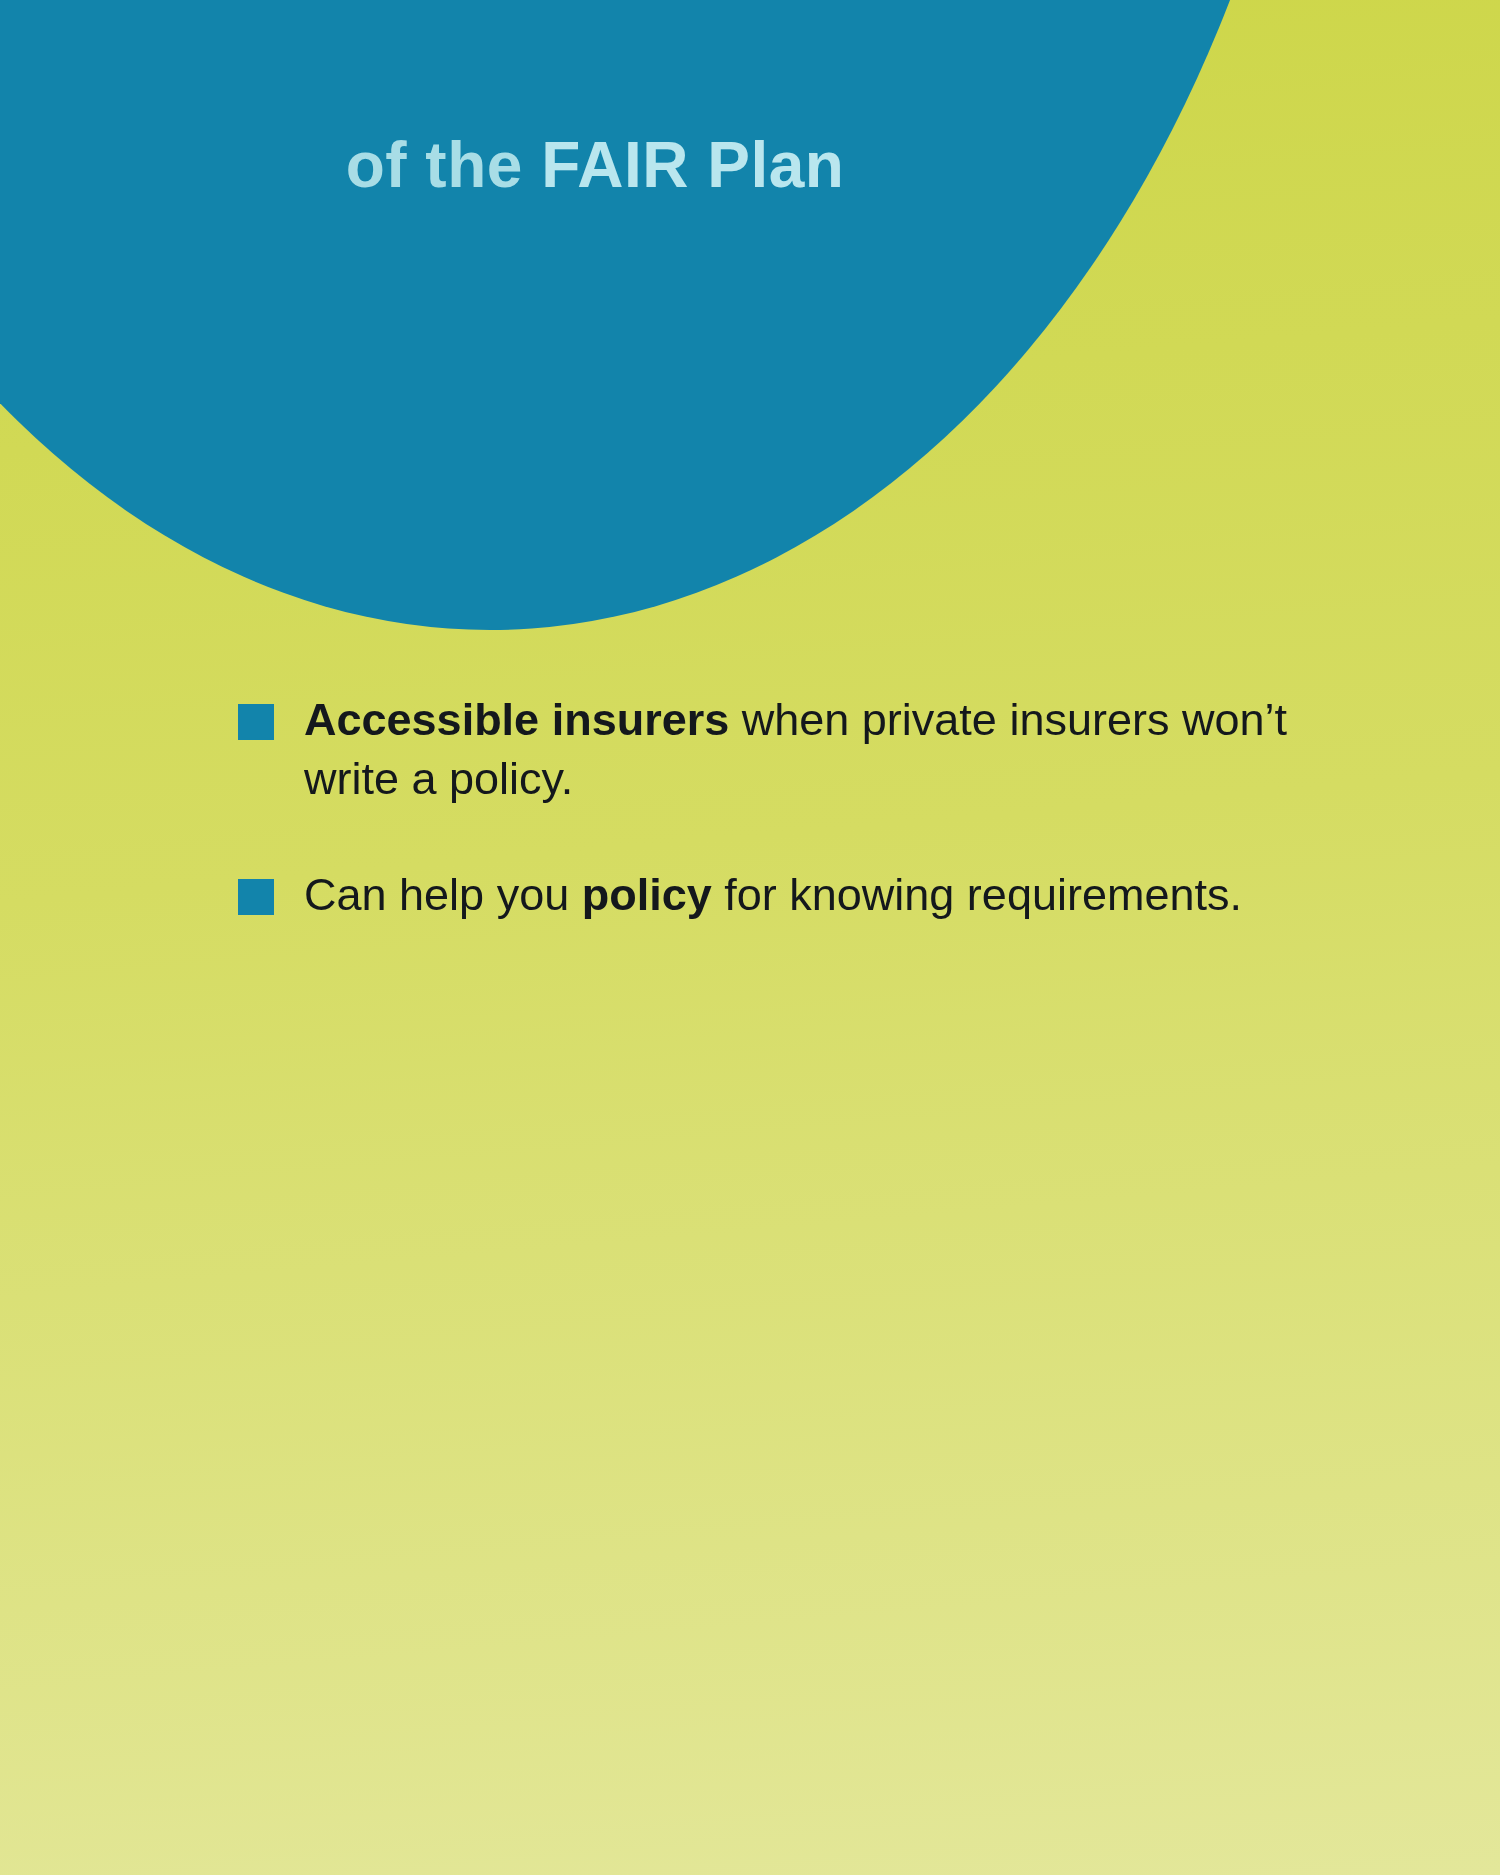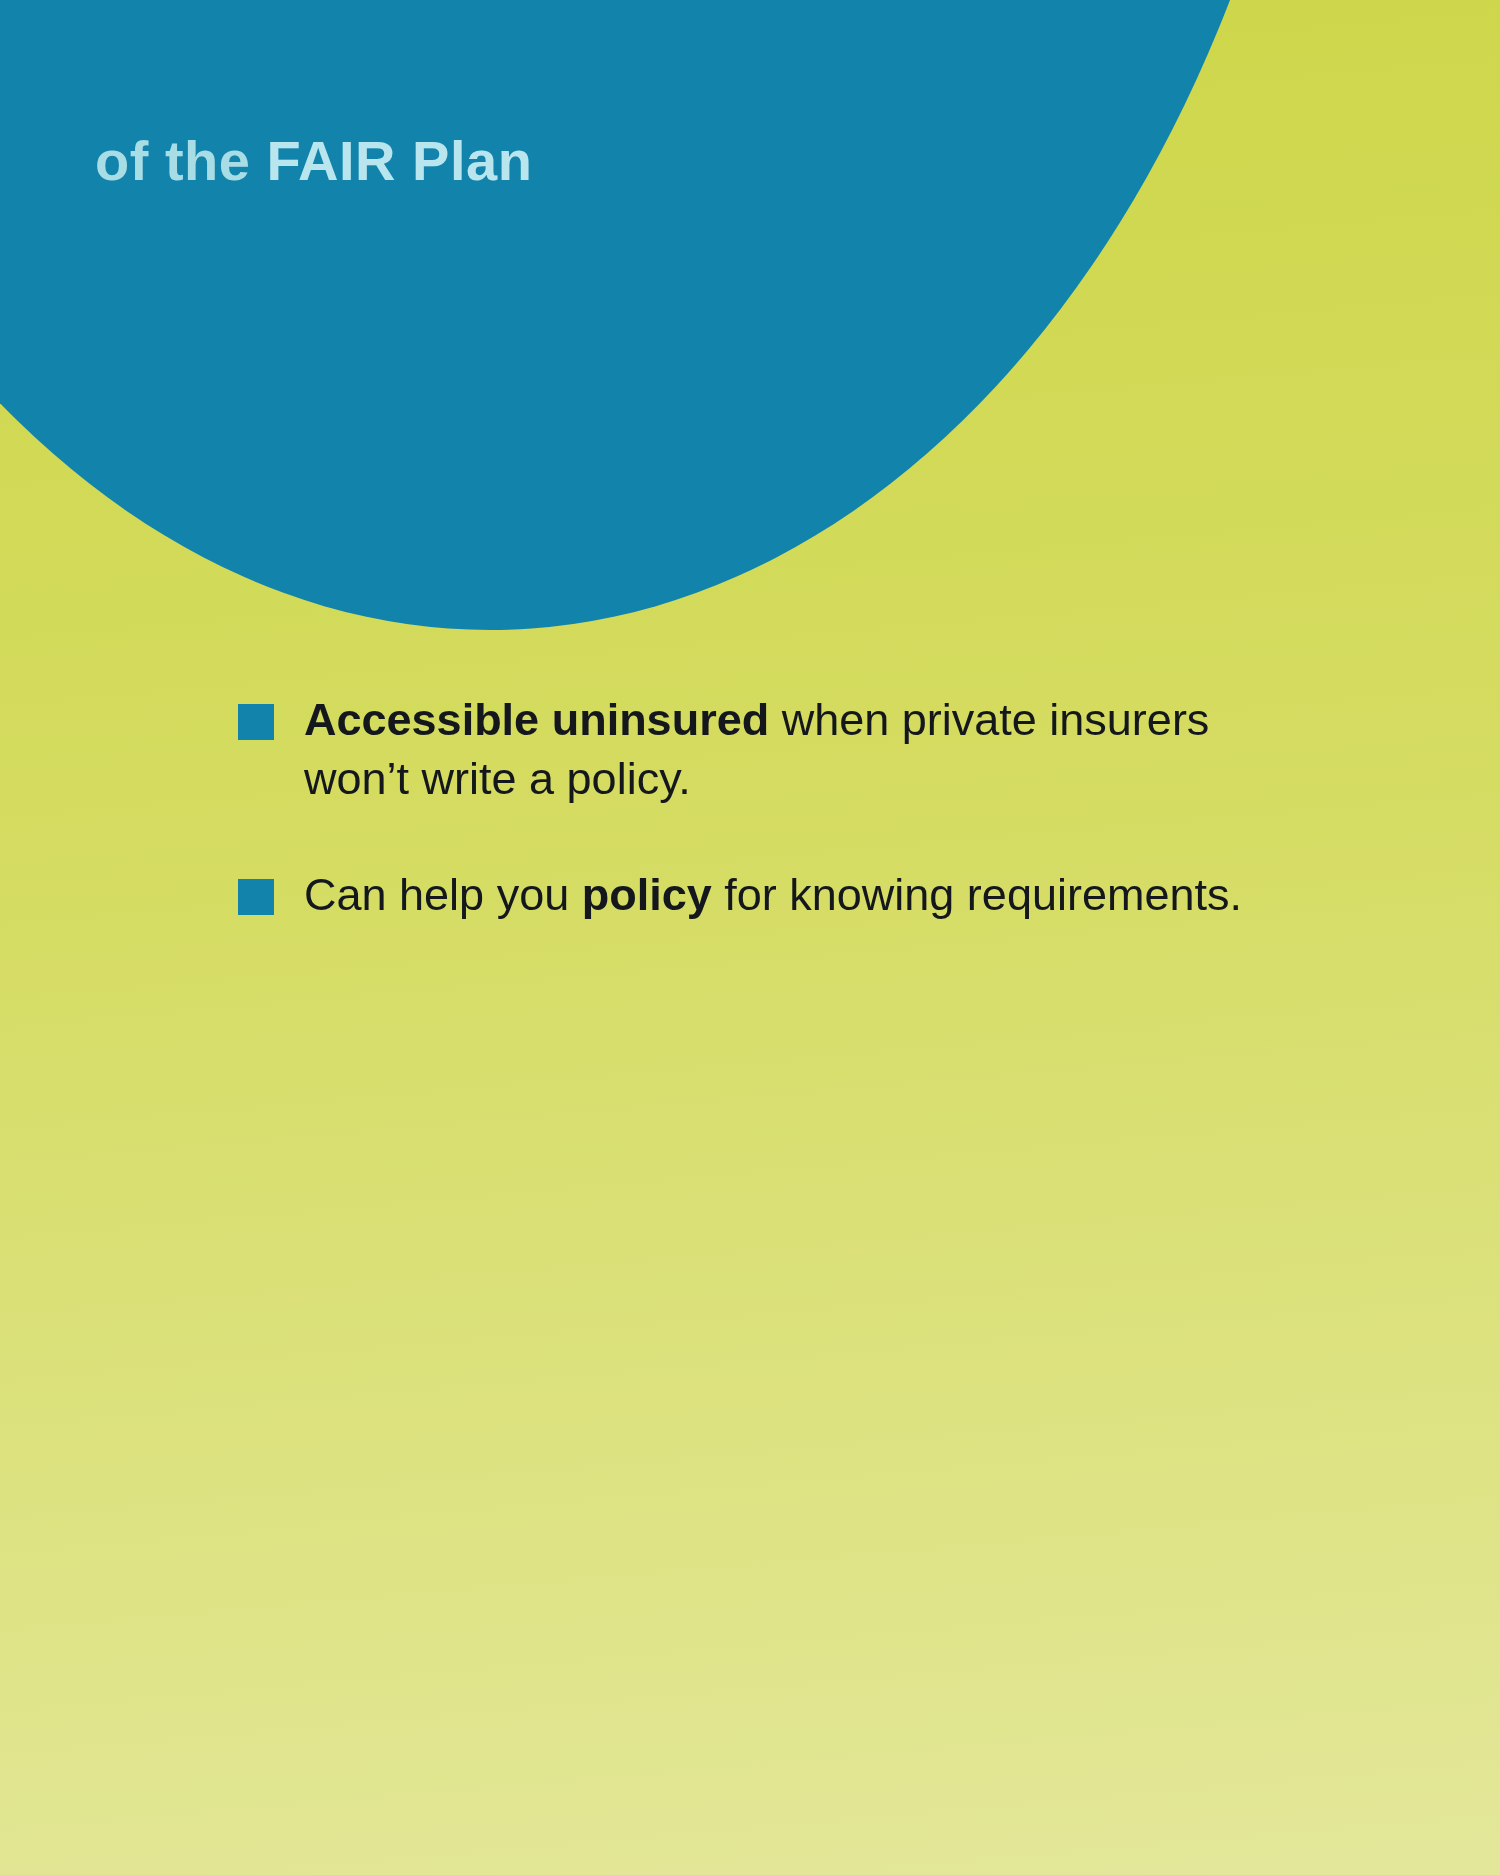--- a/index.html
+++ b/index.html
@@ -42,26 +42,27 @@
   .title-line1 {
     font-size: 85px;
     font-weight: bold;
     color: #ffffff;
     letter-spacing: 0.5px;
     line-height: 1.08;
     margin: 0;
   }
 
   .title-line2 {
-    font-size: 56px;
+    font-size: 64px;
     font-weight: bold;
     color: #a8dde6;
     letter-spacing: 0.5px;
     line-height: 1.12;
     margin: 0;
+    text-align: center;
   }
 
   .title-line2 .highlight {
     color: #b9e6ee;
   }
 
   .bullet-list {
     position: absolute;
     left: 238px;
     top: 690px;
@@ -103,21 +104,21 @@
   <div class="header-blob"></div>
 
   <div class="header-text">
     <div class="title-line2"><span>of the </span><span class="highlight">FAIR Plan</span></div>
   </div>
 
   <div class="bullet-list">
 
     <div class="bullet-item">
       <span class="bullet-marker"></span>
-      <div class="bullet-text"><b>Accessible uninsured</b><span> when private insurers won’t write a policy.</span></div>
+      <div class="bullet-text"><b>Accessible insurers</b><span> when private insurers won’t write a policy.</span></div>
     </div>
 
 
     <div class="bullet-item">
       <span class="bullet-marker"></span>
       <div class="bullet-text"><span>Can help you </span><b>policy</b><span> for knowing requirements.</span></div>
     </div>
 
 
   </div>

